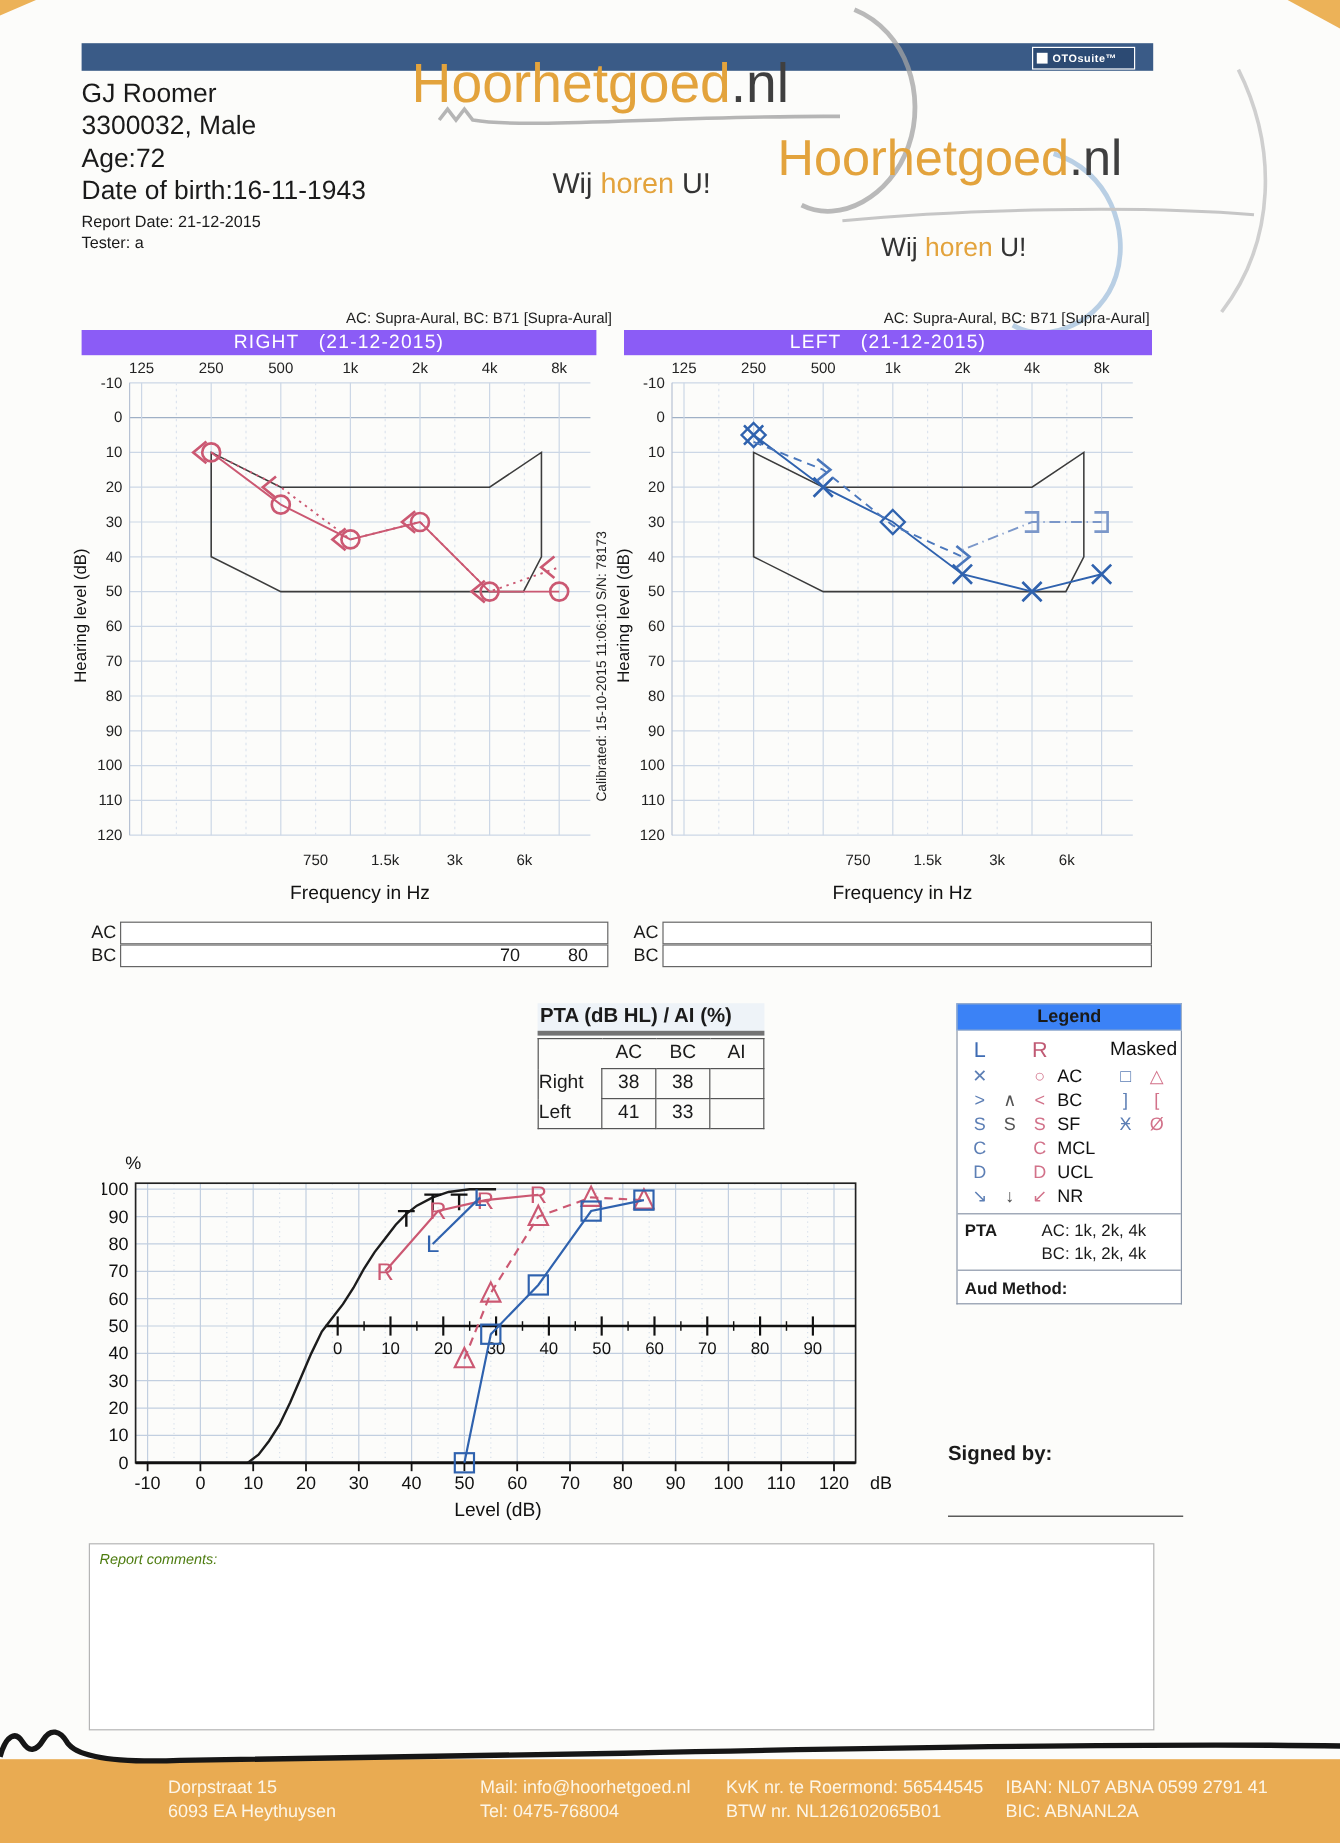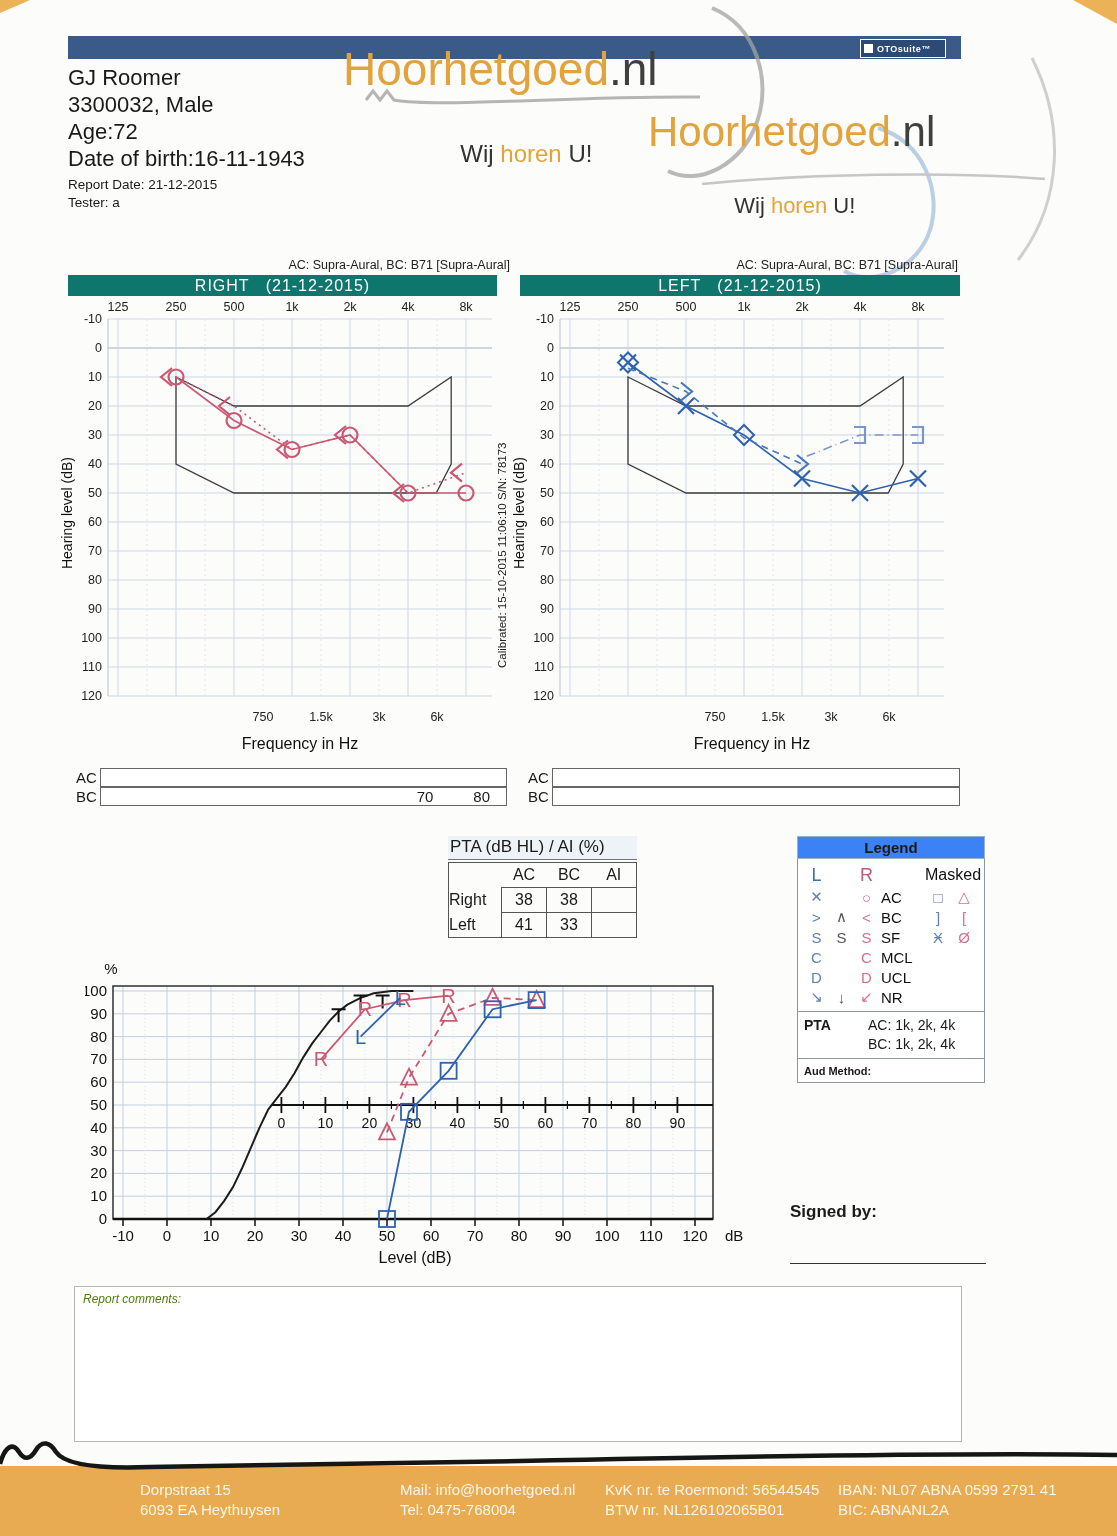--- a/index.html
+++ b/index.html
@@ -24,60 +24,60 @@
   #tag1{left:447px;top:112px;font-size:24px;}
   #tag2{left:722px;top:167px;font-size:22px;}
   .tag-accent{color:#e3a33c;}
   #deco{left:0;top:0;z-index:2;pointer-events:none;}
   .corner-l{left:0;top:0;width:0;height:0;border-top:13px solid #ecb258;border-right:30px solid transparent;z-index:5;}
   .corner-r{right:0;top:0;width:0;height:0;border-top:24px solid #ecb258;border-left:44px solid transparent;z-index:5;}
   
   .transducer{font-size:12.5px;color:#222;z-index:3;}
   #trans-right{left:68px;top:258px;width:442px;text-align:right;}
   #trans-left{left:518px;top:258px;width:440px;text-align:right;}
-  .titlebar{height:21px;background:#0f766e;color:#fff;font-size:16px;letter-spacing:1px;
+  .titlebar{height:21px;background:#8b5cf6;color:#fff;font-size:16px;letter-spacing:1px;
             display:flex;align-items:center;justify-content:center;white-space:pre;z-index:3;}
   #title-right{left:68px;top:275px;width:429px;}
   #title-left{left:520px;top:275px;width:440px;}
   svg text{font-family:"Liberation Sans",sans-serif;}
   .tick{font-size:12.5px;fill:#222;}
   .axlabel{font-size:14px;fill:#111;}
   .axlabel2{font-size:16px;fill:#111;}
   .stick{font-size:15px;fill:#111;}
   .sticksm{font-size:14px;fill:#111;}
   
   .rowlab{font-size:15px;z-index:3;}
   .rowbox{border:1px solid #666;background:#fff;z-index:2;}
   .rowval{position:absolute;top:0;font-size:15px;transform:translateX(-50%);}
   
   #calib{left:496px;top:668px;transform:rotate(-90deg);transform-origin:0 0;
          font-size:11.5px;white-space:nowrap;color:#222;z-index:3;}
   
   #pta{left:448px;top:836px;z-index:3;}
-  #pta .ptitle{font-size:17px;font-weight:normal;border-bottom:1px solid #737373;background:#eef3f8;padding:1px 4px 2px 2px;}
+  #pta .ptitle{font-size:17px;font-weight:bold;border-bottom:4px solid #737373;background:#eef3f8;padding:1px 4px 2px 2px;}
   #pta table{border-collapse:collapse;margin-top:2px;font-size:16px;border:1px solid #555;}
   #pta td,#pta th{width:40px;height:24px;text-align:center;font-weight:normal;padding:0 2px;}
   #pta td.lab{width:50px;text-align:left;padding-left:0;}
   #pta td.val{border:1px solid #555;}
   
   #legend{left:797px;top:836px;width:188px;z-index:3;font-size:15px;}
   #legend .lhead{background:#3b82f6;border:1px solid #9fb0c6;text-align:center;
                  font-weight:bold;font-size:15px;height:21px;line-height:21px;}
   #legend .lbody{border:1px solid #8a96a8;border-top:none;background:#fff;padding:4px 6px 2px 6px;}
   .lrow{display:grid;grid-template-columns:25px 25px 25px 46px 26px 26px;height:20px;align-items:center;}
   .lrow span{text-align:center;}
   .lrow .cl{color:#5d7fb5;} .lrow .cm{color:#555;} .lrow .cr{color:#d2728a;}
   .lrow .lab{color:#111;text-align:left;padding-left:2px;font-size:15px;}
   .lhdr{font-size:16px;height:24px;}
   .lhdr .cl{color:#3f6cb4;font-size:18px;} .lhdr .cr{color:#c05a74;font-size:18px;}
   .lhdr .masked{grid-column:5/7;color:#111;text-align:center;}
   .ldiv{border-top:1px solid #8a96a8;margin:4px -6px;}
   .lpta{display:flex;font-size:14px;line-height:19px;}
   .lpta .k{font-weight:bold;width:64px;}
-  #legend .aud{font-weight:bold;font-size:11px;padding:2px 0 3px 0;}
+  #legend .aud{font-weight:bold;font-size:14px;padding:2px 0 3px 0;}
   
   #speech-wrap{left:85px;top:960px;z-index:3;}
   
   #signed{left:790px;top:1202px;font-size:17px;font-weight:bold;z-index:3;}
   #signline{left:790px;top:1263px;width:196px;border-top:1.5px solid #333;z-index:3;}
   #comments{left:74px;top:1286px;width:886px;height:154px;border:1px solid #b5b5b5;background:#fff;z-index:3;}
   #comments .clab{font-size:12px;font-style:italic;padding:5px 0 0 8px;color:#4d7c0f;}
   
   #wave{left:0;top:1438px;z-index:4;}
   #footband{left:0;top:1466px;width:1117px;height:89px;background:#e9ab52;z-index:3;}

